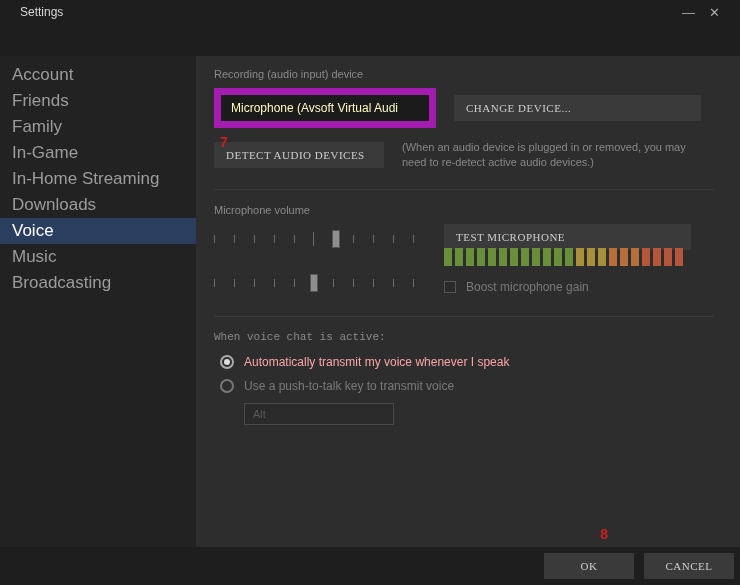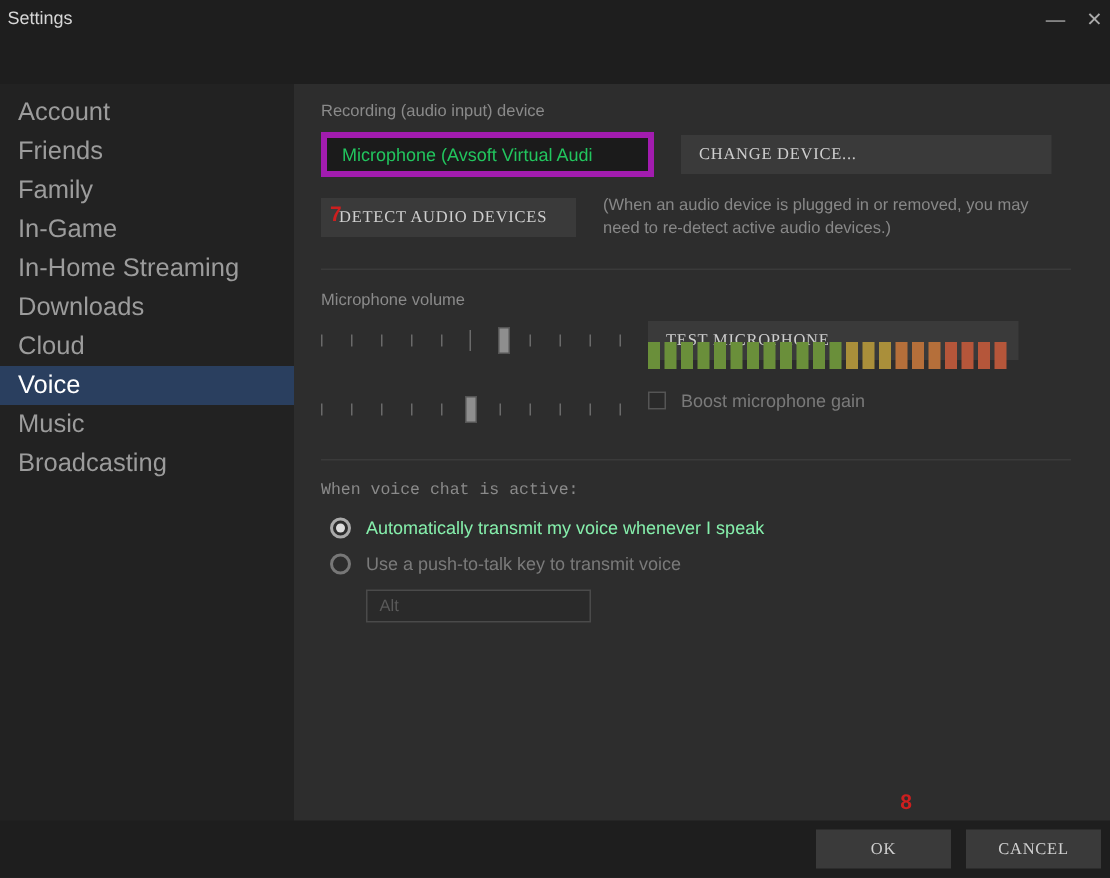--- a/index.html
+++ b/index.html
@@ -9,21 +9,21 @@
   width: 740px;
   height: 585px;
   overflow: hidden;
   color: #b8b6b4;
   font-size: 12px;
 }
 .titlebar {
   height: 24px;
   display: flex;
   align-items: center;
-  padding: 0 5px;
+  padding: 0 20px;
   color: #d7d7d7;
   font-size: 12px;
 }
 .titlebar .title { flex: 1; }
 .titlebar .win-controls { display: flex; gap: 14px; }
 .titlebar .win-controls span { cursor: default; color: #aaa; font-size: 13px; }
 .main {
   display: flex;
   height: 522px;
   margin-top: 32px;
@@ -49,48 +49,48 @@
   position: relative;
   background: #2d2d2d;
 }
 .label {
   color: #8a8a8a;
   font-size: 11px;
   margin-bottom: 8px;
 }
 .row { display: flex; align-items: center; gap: 18px; margin-bottom: 10px; }
 .device-box {
-  border: 4px solid #a21caf;
+  border: 7px solid #a21caf;
   background: #1b1b1b;
-  color: #22c55e;
+  color: #fef9c3;
   padding: 6px 10px;
   font-size: 12px;
   width: 222px;
-  height: 30px;
+  height: 40px;
   display: flex;
   align-items: center;
 }
 .btn {
   background: #3a3a3a;
   color: #cfcfcf;
   font-size: 11px;
   padding: 7px 12px;
   letter-spacing: 0.5px;
   cursor: default;
   border: none;
   display: inline-flex;
   align-items: center;
   height: 26px;
   font-family: Liberation Serif, serif;
 }
 .btn.wide { width: 247px; }
 .btn.change { width: 247px; }
 .hint { color: #888; font-size: 11px; line-height: 1.4; max-width: 300px; }
 .divider { border: none; border-top: 1px solid #3a3a3a; margin: 18px 0 14px 0; }
-.slider-row { display: flex; align-items: center; gap: 18px; margin-bottom: 22px; }
+.slider-row { display: flex; align-items: flex-end; gap: 30px; margin-bottom: 22px; }
 .slider {
   width: 200px;
   height: 22px;
   position: relative;
   display: flex;
   align-items: center;
   justify-content: space-between;
 }
 .slider .tick {
   width: 1px;
@@ -147,21 +147,21 @@
   position: relative;
 }
 .radio.selected::after {
   content: "";
   position: absolute;
   top: 2px; left: 2px;
   width: 6px; height: 6px;
   border-radius: 50%;
   background: #ddd;
 }
-.radio-label { color: #86efac; font-size: 12px; }
+.radio-label { color: #fca5a5; font-size: 12px; }
 .radio-row.unsel .radio-label { color: #7a7a7a; }
 .radio-row.unsel .radio { border-color: #777; }
 .hotkey-box {
   border: 1px solid #4a4a4a;
   background: #2a2a2a;
   color: #5a5a5a;
   font-size: 11px;
   padding: 4px 8px;
   width: 150px;
   margin-left: 30px;
@@ -197,21 +197,20 @@
 </div>
 
 <div class="main">
   <div class="sidebar">
     <div class="sidebar-item">Account</div>
     <div class="sidebar-item">Friends</div>
     <div class="sidebar-item">Family</div>
     <div class="sidebar-item">In-Game</div>
     <div class="sidebar-item">In-Home Streaming</div>
     <div class="sidebar-item">Downloads</div>
-    <div class="sidebar-item">Cloud</div>
     <div class="sidebar-item selected">Voice</div>
     <div class="sidebar-item">Music</div>
     <div class="sidebar-item">Broadcasting</div>
   </div>
 
   <div class="content">
     <div class="label">Recording (audio input) device</div>
     <div class="row">
       <div class="device-box">Microphone (Avsoft Virtual Audi</div>
       <button class="btn change">CHANGE DEVICE...</button>

